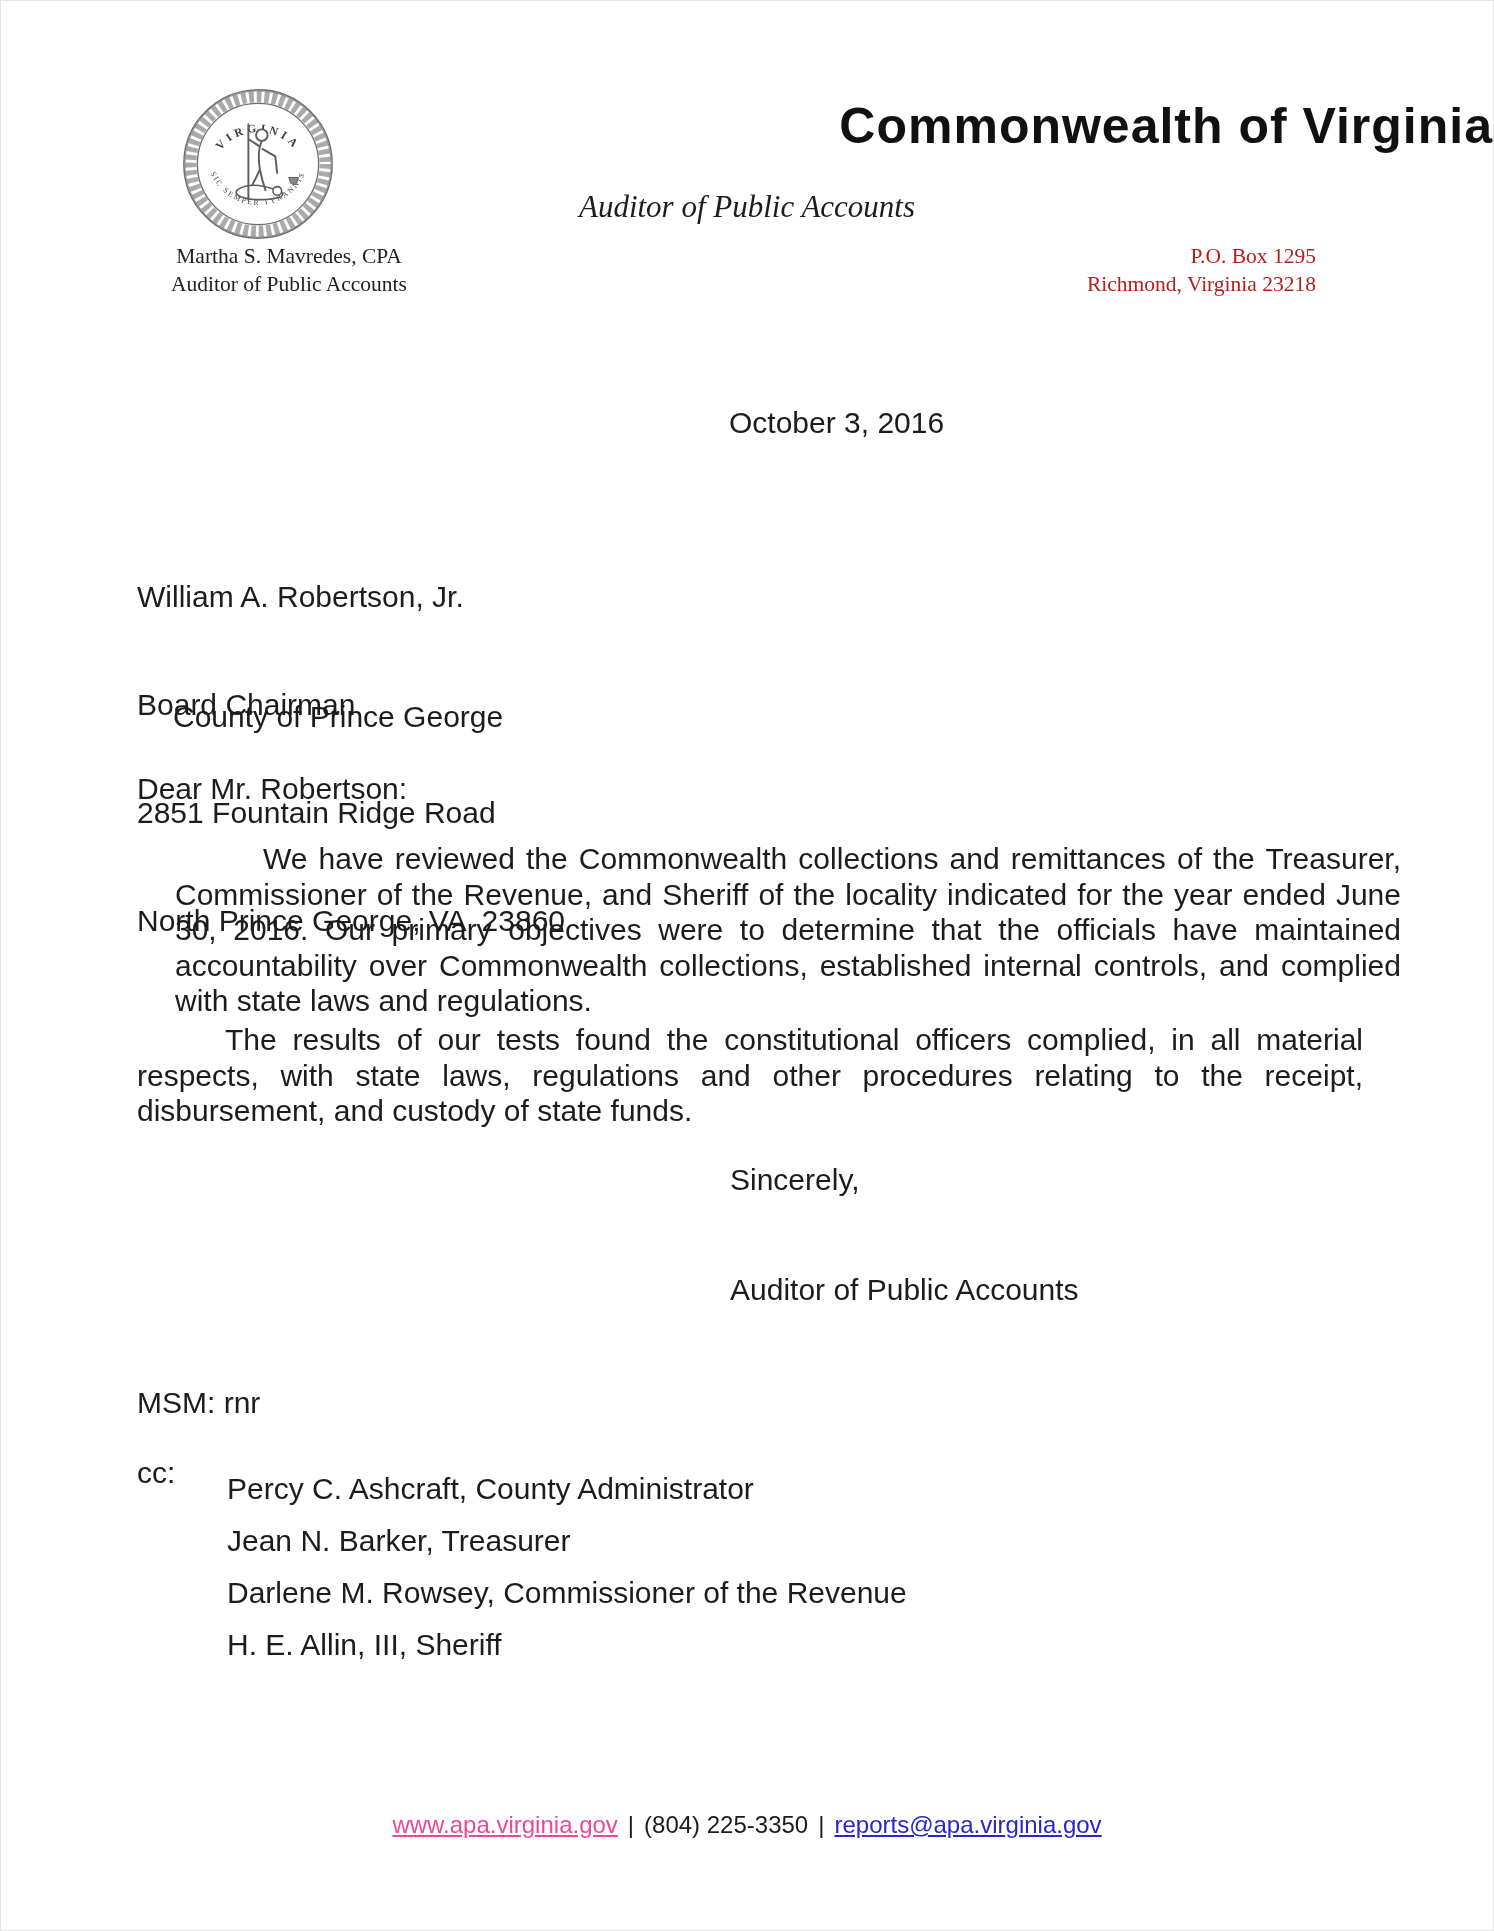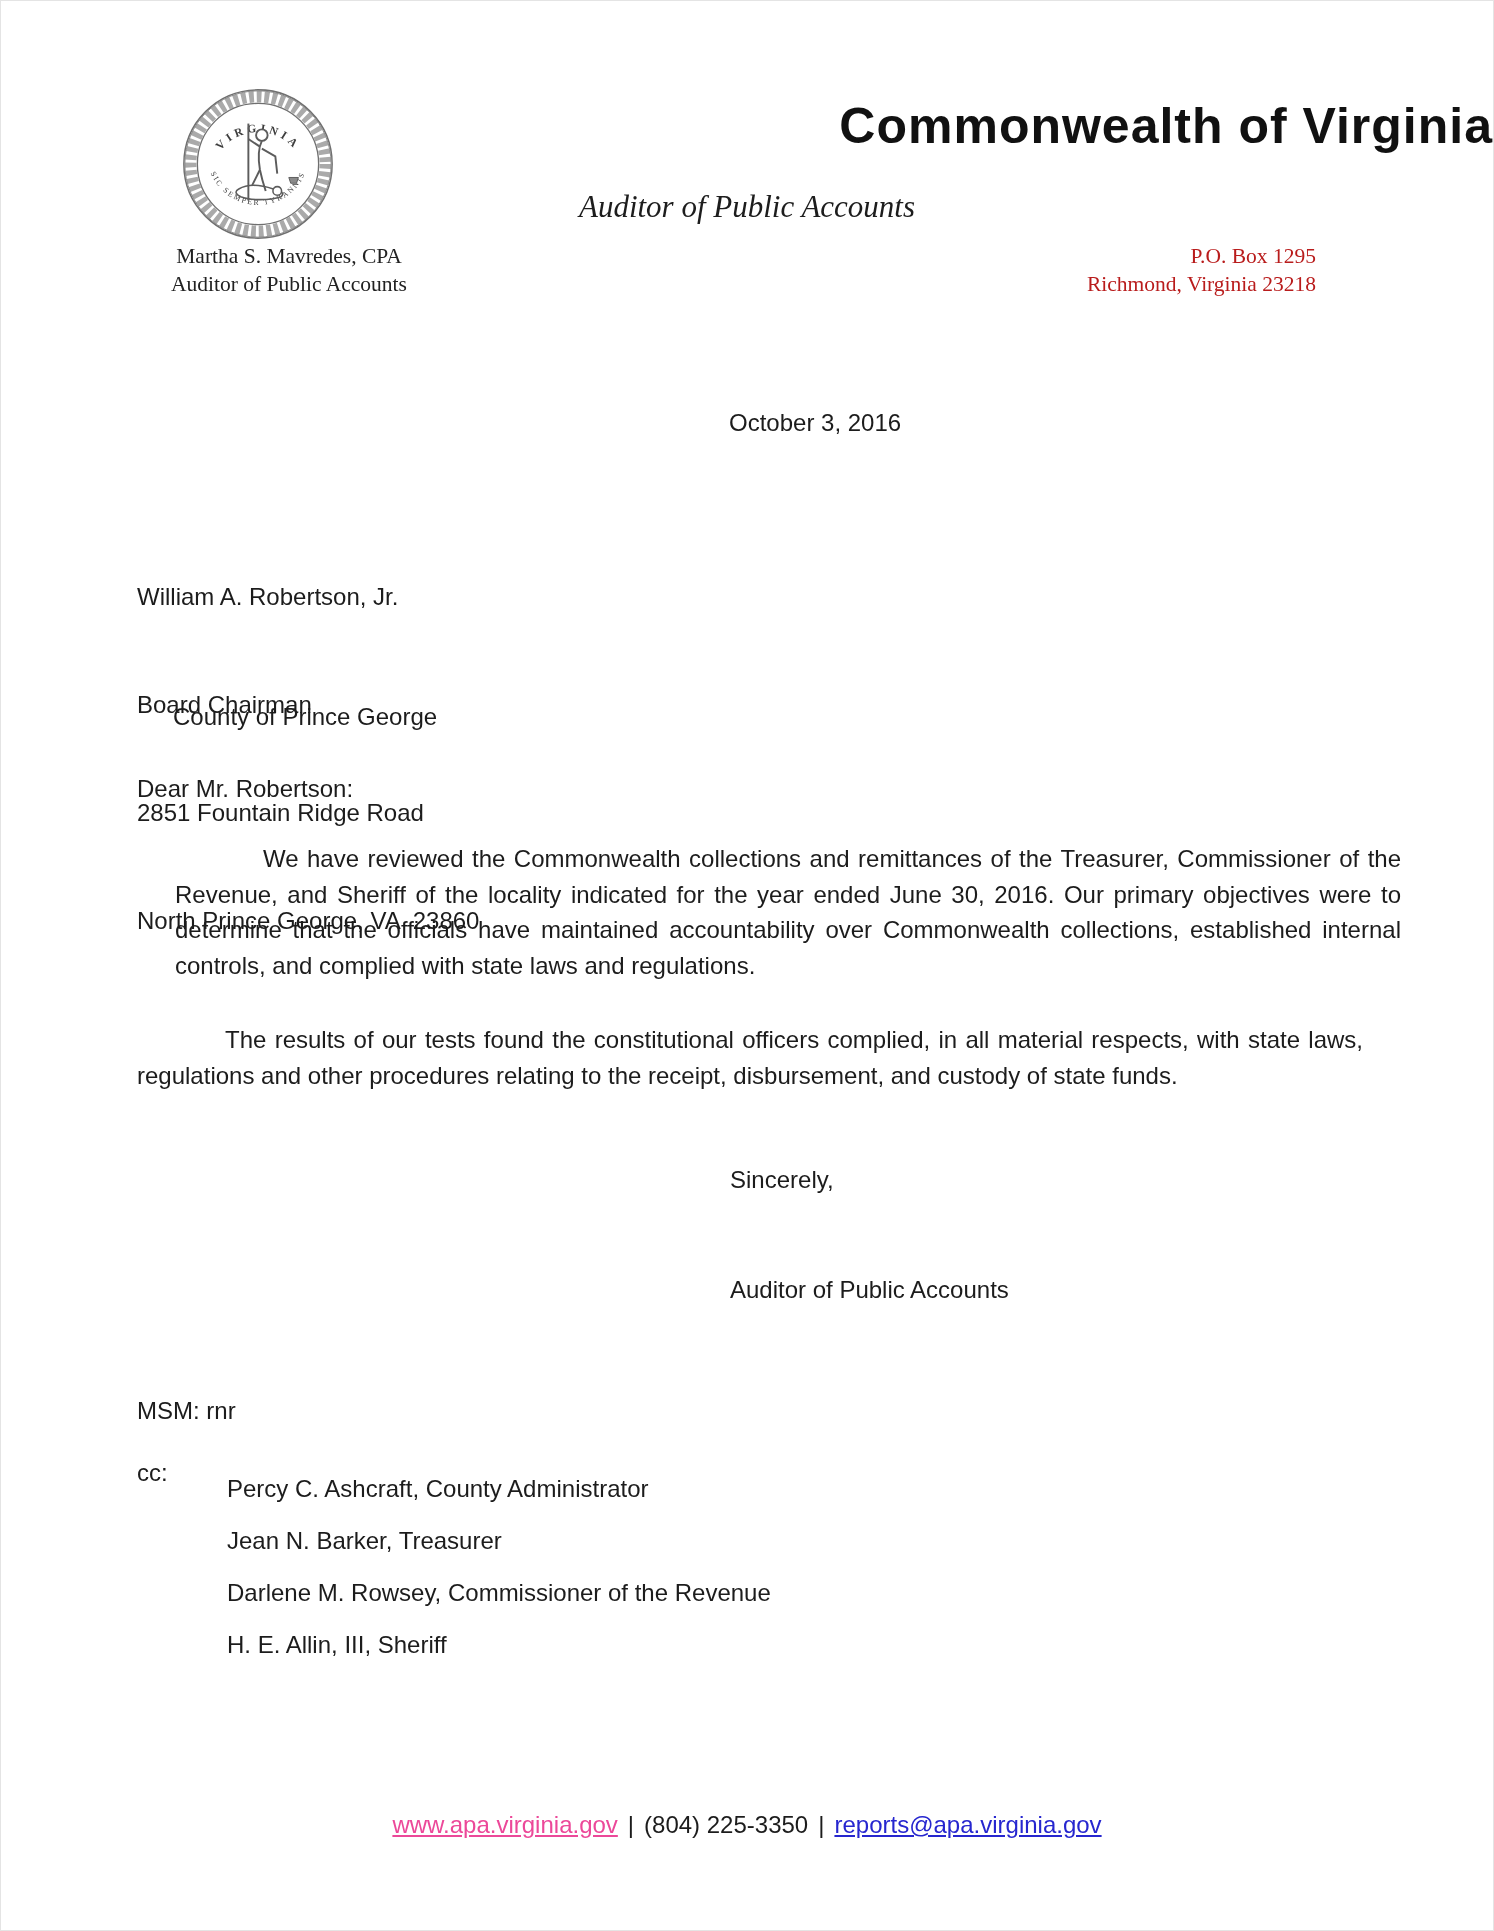--- a/index.html
+++ b/index.html
@@ -51,36 +51,36 @@
   .header-right {
     right: 177px; top: 241px;
     text-align: right;
     font-family: "Liberation Serif", serif;
     font-size: 21.5px;
     line-height: 28px;
     color: #b91c1c;
   }
 
   
-  .body-text { font-size: 24px; line-height: 36px; color: #1c1c1c; }
+  .body-text { font-size: 30px; line-height: 36px; color: #1c1c1c; }
   .date-line { left: 728px; top: 404px; }
   .recipient { left: 136px; top: 506px; white-space: pre-wrap; }
   .locality { left: 136px; top: 698px; margin-left: 36px; }
   .salutation { left: 136px; top: 770px; }
   .para {
     left: 136px; width: 1226px;
     text-align: justify;
     text-indent: 88px;
     line-height: 35.5px;
   }
   .para-1 { top: 840px; margin-left: 38px; }
   .para-2 { top: 1021px; }
   .closing { left: 729px; top: 1161px; }
   .sig-title { left: 729px; top: 1271px; }
-  .reference { left: 136px; top: 1384px; margin-top: 8px; }
+  .reference { left: 136px; top: 1384px; }
   .cc-block { left: 136px; top: 1454px; }
   .cc-label { position: absolute; left: 0; top: 0; }
   .cc-list { margin-left: 90px; }
   .cc-list div { line-height: 36px; margin-top: 16px; }
 
   
   .footer {
     left: 0; right: 0; top: 1810px;
     text-align: center;
     font-size: 24px;

